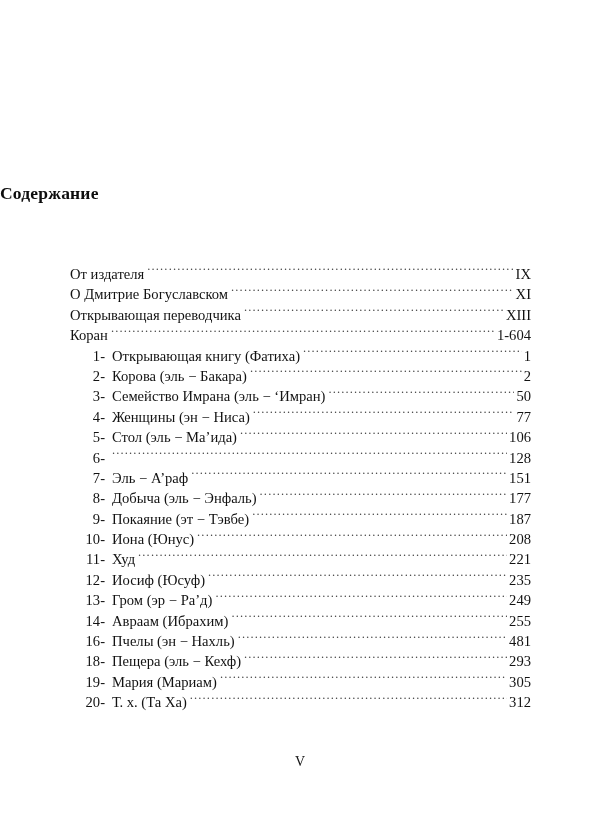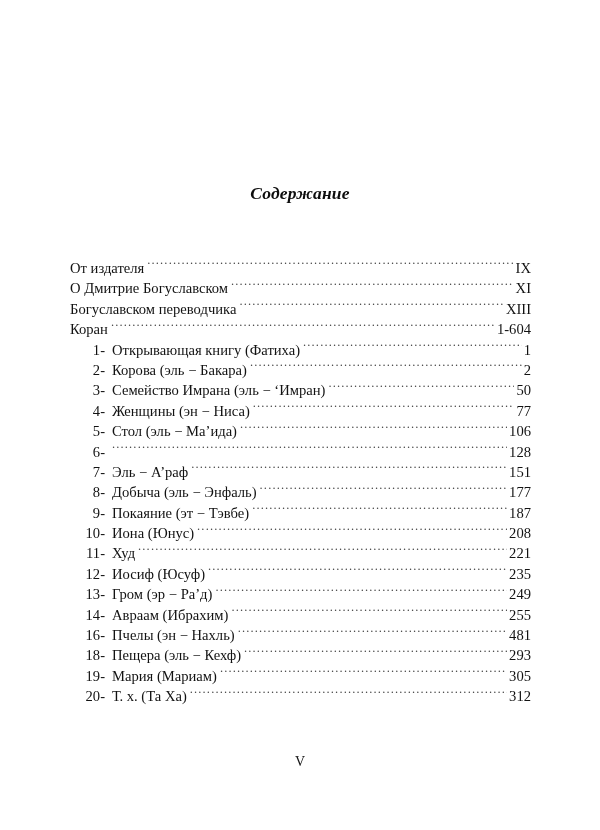--- a/index.html
+++ b/index.html
@@ -22,32 +22,30 @@
     inset: 0;
     background: #ffffff;
   }
 
   
   .toc-title {
     position: absolute;
     top: 183px;
     left: 0;
     width: 600px;
-    text-align: center;
     font-size: 17.5px;
     font-weight: 700;
     letter-spacing: 0.2px;
     color: #0d0d0d;
-    font-style: italic;
   }
 
   
   .toc-list {
     position: absolute;
-    top: 258px;
+    top: 264px;
     left: 70px;
     width: 461px;
   }
 
   .toc-row {
     display: flex;
     align-items: baseline;
     height: 20.4px;
     font-size: 14.6px;
     line-height: 20.4px;
@@ -123,21 +121,21 @@
         <span class="row-label">От издателя</span>
         <span class="row-leader"></span>
         <span class="row-page">IX</span>
       </div>
       <div class="toc-row level-1">
         <span class="row-label">О Дмитрие Богуславском</span>
         <span class="row-leader"></span>
         <span class="row-page">XI</span>
       </div>
       <div class="toc-row level-1">
-        <span class="row-label">Богуславском переводчика</span>
+        <span class="row-label">Открывающая переводчика</span>
         <span class="row-leader"></span>
         <span class="row-page">XIII</span>
       </div>
       <div class="toc-row level-1">
         <span class="row-label">Коран</span>
         <span class="row-leader"></span>
         <span class="row-page">1-604</span>
       </div>
       <div class="toc-row level-2">
         <span class="row-num">1-</span>

